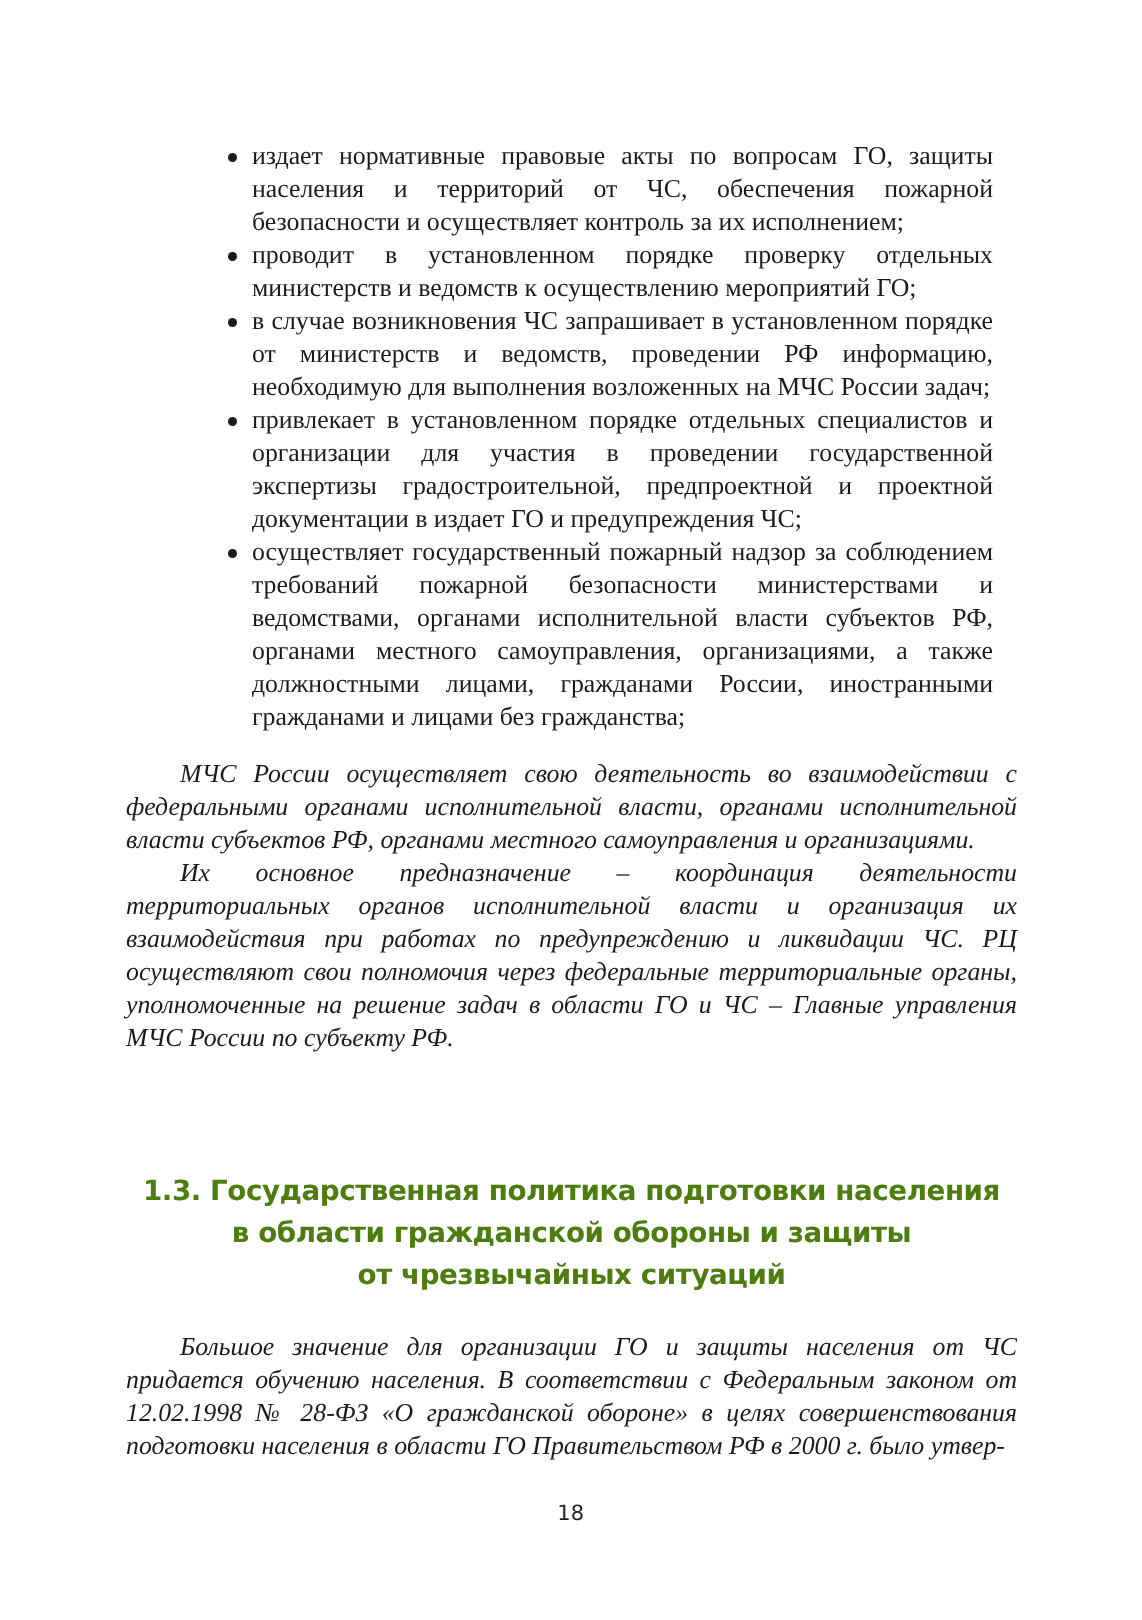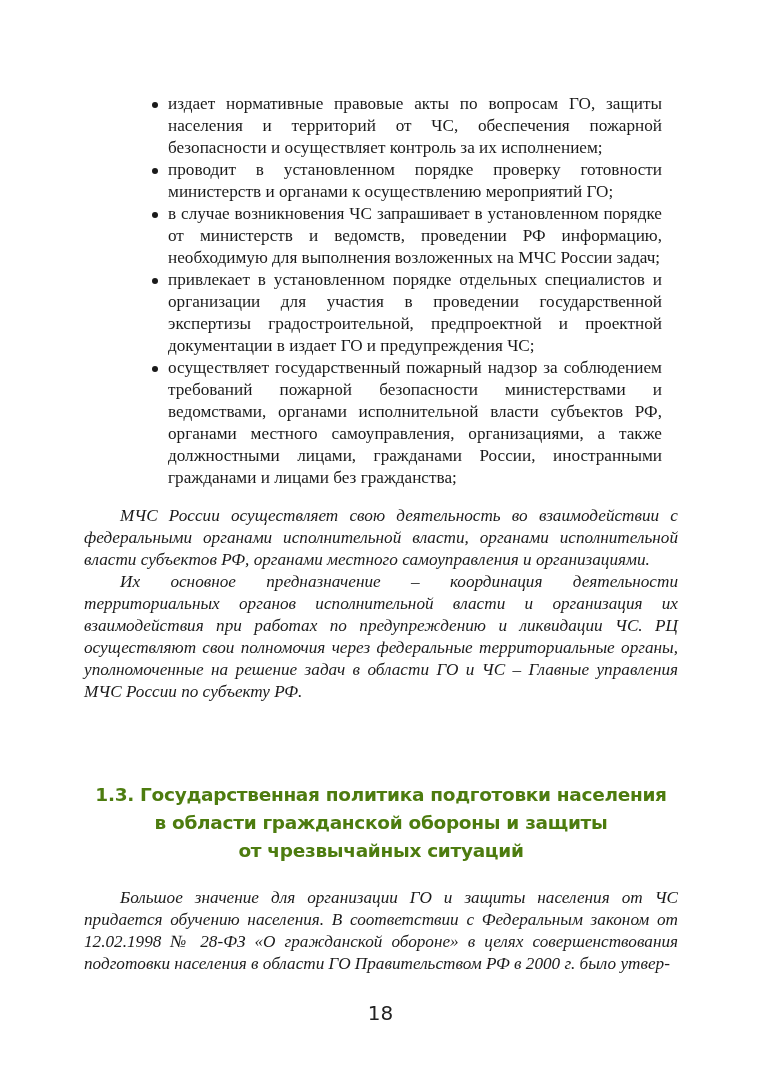--- a/index.html
+++ b/index.html
@@ -20,30 +20,30 @@
     h2.section {
       margin: 78px 0 0 0; text-align: center;
       font-family: "DejaVu Sans", "Liberation Sans", sans-serif;
       font-weight: bold; font-size: 18.5px; line-height: 28px; color: #4d7c0f;
       letter-spacing: -0.3px;
     }
     h2.section span { display: block; }
     .gap { height: 22px; }
     .pagenum {
       position: absolute; left: 0; width: 761px; top: 1001px; text-align: center;
-      font-family: "DejaVu Sans", "Liberation Sans", sans-serif; font-size: 20px; color: #222;
+      font-family: "DejaVu Sans", "Liberation Sans", sans-serif; font-size: 14px; color: #222;
     }
   </style>
 </head>
 <body>
 
 <div class="page">
   <ul class="bullets txt">
     <li>издает нормативные правовые акты по вопросам ГО, защиты населения и территорий от ЧС, обеспечения пожарной безопасности и осуществляет контроль за их исполнением;</li>
-    <li>проводит в установленном порядке проверку готовности министерств и органами к осуществлению мероприятий ГО;</li>
+    <li>проводит в установленном порядке проверку отдельных министерств и ведомств к осуществлению мероприятий ГО;</li>
     <li>в случае возникновения ЧС запрашивает в установленном порядке от министерств и ведомств, проведении РФ информацию, необходимую для выполнения возложенных на МЧС России задач;</li>
     <li>привлекает в установленном порядке отдельных специалистов и организации для участия в проведении государственной экспертизы градостроительной, предпроектной и проектной документации в издает ГО и предупреждения ЧС;</li>
     <li>осуществляет государственный пожарный надзор за соблюдением требований пожарной безопасности министерствами и ведомствами, органами исполнительной власти субъектов РФ, органами местного самоуправления, организациями, а также должностными лицами, гражданами России, иностранными гражданами и лицами без гражданства;</li>
   </ul>
 
   <p class="para txt">МЧС России осуществляет свою деятельность во взаимодействии с федеральными органами исполнительной власти, органами исполнительной власти субъектов РФ, органами местного самоуправления и организациями.</p>
   <p class="para txt">Их основное предназначение – координация деятельности территориальных органов исполнительной власти и организация их взаимодействия при работах по предупреждению и ликвидации ЧС. РЦ осуществляют свои полномочия через федеральные территориальные органы, уполномоченные на решение задач в области ГО и ЧС – Главные управления МЧС России по субъекту РФ.</p>
 
   <h2 class="section">
     <span>1.3. Государственная политика подготовки населения</span>

